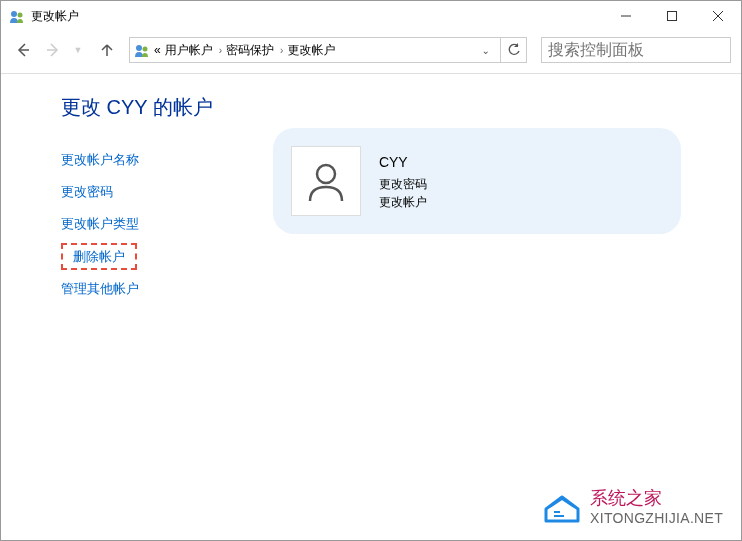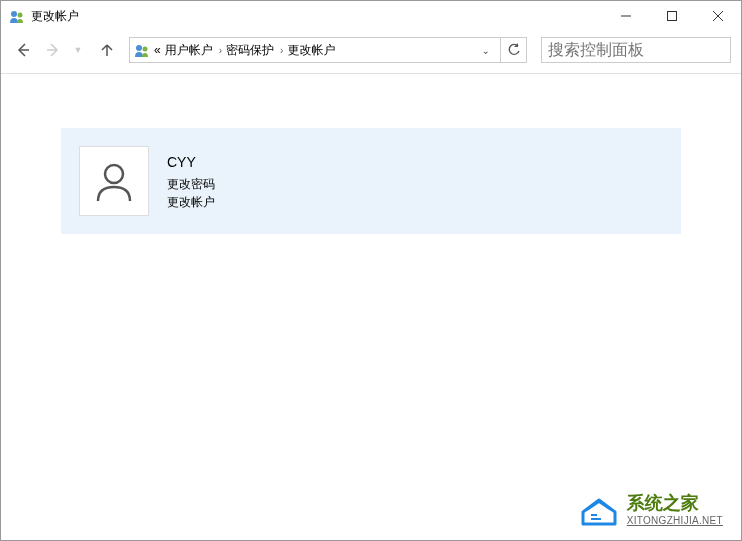--- a/index.html
+++ b/index.html
@@ -21,28 +21,28 @@
     .search-box { width: 190px; height: 26px; border: 1px solid #ccc; margin-left: 8px; display: flex; align-items: center; padding: 0 6px; font-size: 12px; color: #888; }
     .search-icon { margin-left: auto; color: #888; }
     .content { padding: 20px 60px; display: flex; gap: 60px; }
     .left-col { flex: 0 0 auto; }
     .page-title { color: #003399; font-size: 20px; font-weight: 400; margin-bottom: 24px; }
     .action-link { color: #0066cc; font-size: 13px; padding: 6px 0; cursor: pointer; display: inline-block; }
     .link-row { margin-bottom: 2px; }
     .highlight { border: 2px dashed #e74c3c; display: inline-block; padding: 2px 10px; margin: 2px 0; }
     .highlight .action-link { padding: 0; }
     .right-col { flex: 1; }
-    .account-card { background: #eaf3fb; display: flex; align-items: center; padding: 18px; gap: 18px; margin-top: 34px; }
+    .account-card { background: #eaf3fb; display: flex; align-items: center; padding: 18px; gap: 18px; margin-top: 34px; border-radius: 21px; }
     .avatar { width: 70px; height: 70px; background: #fff; border: 1px solid #ddd; display: flex; align-items: center; justify-content: center; }
     .account-info { font-size: 12px; line-height: 1.5; }
     .account-name { font-size: 14px; margin-bottom: 2px; }
     .watermark { position: absolute; bottom: 14px; right: 18px; display: flex; align-items: center; gap: 8px; }
     .wm-text { text-align: left; }
-    .wm-main { font-size: 18px; font-weight: bold; color: #4d7c0f; }
-    .wm-sub { font-size: 10px; color: #666; letter-spacing: 0.3px; text-decoration: underline; }
+    .wm-main { font-size: 18px; font-weight: normal; color: #be185d; }
+    .wm-sub { font-size: 14px; color: #666; letter-spacing: 0.3px; }
     .users-icon-small { display: block; }
     input.search-input { border: none; outline: none; flex: 1; font-size: 16px; color: #333; background: transparent; }
   </style>
 </head>
 <body>
 
 <div class="titlebar">
   <svg class="title-icon users-icon-small" viewBox="0 0 16 16">
     <circle cx="5" cy="6" r="3" fill="#4a90d9"></circle>
     <path d="M1 15 Q1 10 5 10 Q9 10 9 15 Z" fill="#4a90d9"></path>
@@ -125,20 +125,32 @@
     <span class="search-icon">
       <svg width="13" height="13">
           <circle cx="5" cy="5" r="4" fill="none" stroke="#888" stroke-width="1.2"></circle>
           <line x1="8" y1="8" x2="12" y2="12" stroke="#888" stroke-width="1.2"></line>
         </svg>
     </span>
   </div>
 </div>
 
 <div class="content">
+  <div class="left-col">
+    <h1 class="page-title">更改 CYY 的帐户</h1>
+    <div class="link-row"><a class="action-link">更改帐户名称</a></div>
+    <div class="link-row"><a class="action-link">更改密码</a></div>
+    <div class="link-row"><a class="action-link">更改帐户类型</a></div>
+    <div class="link-row">
+      <span class="highlight">
+        <a class="action-link">删除帐户</a>
+      </span>
+    </div>
+    <div class="link-row"><a class="action-link">管理其他帐户</a></div>
+  </div>
 
   <div class="right-col">
     <div class="account-card">
       <div class="avatar">
         <svg width="48" height="48" viewBox="0 0 48 48">
           <circle cx="24" cy="17" r="9" fill="none" stroke="#555" stroke-width="2.5"></circle>
           <path d="M8 44 Q8 30 24 30 Q40 30 40 44" fill="none" stroke="#555" stroke-width="2.5"></path>
         </svg>
       </div>
       <div class="account-info">

